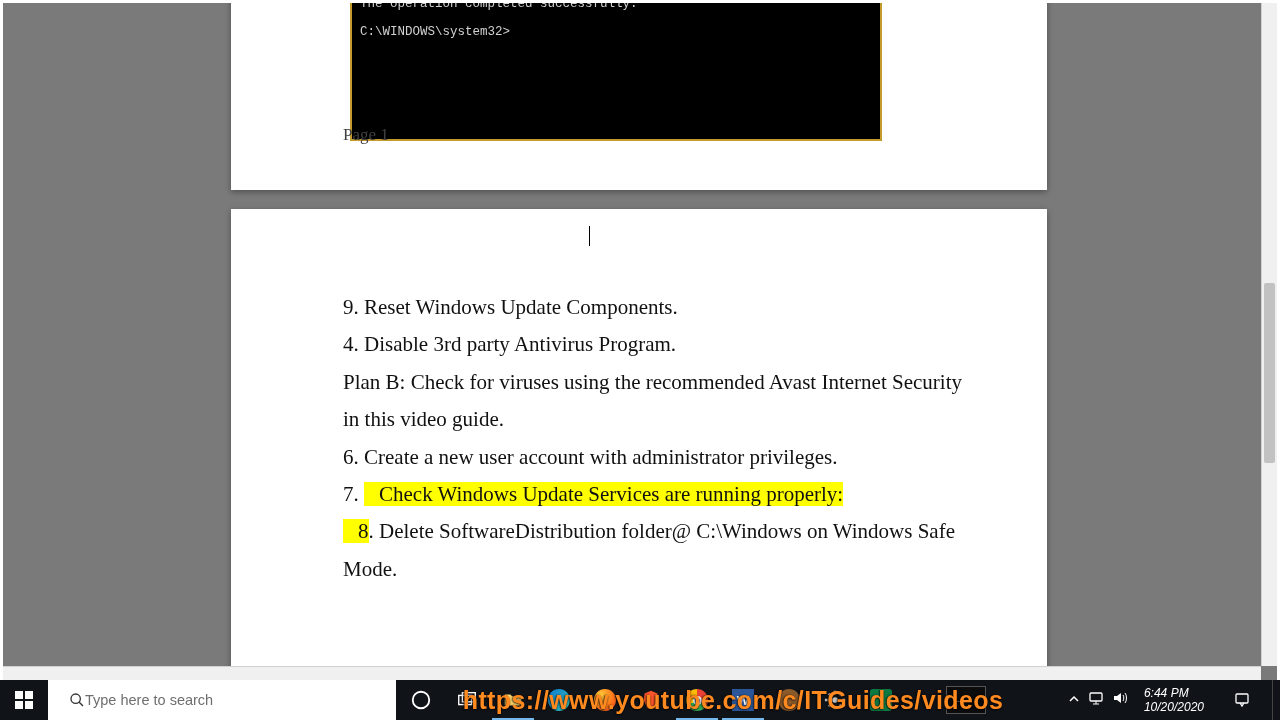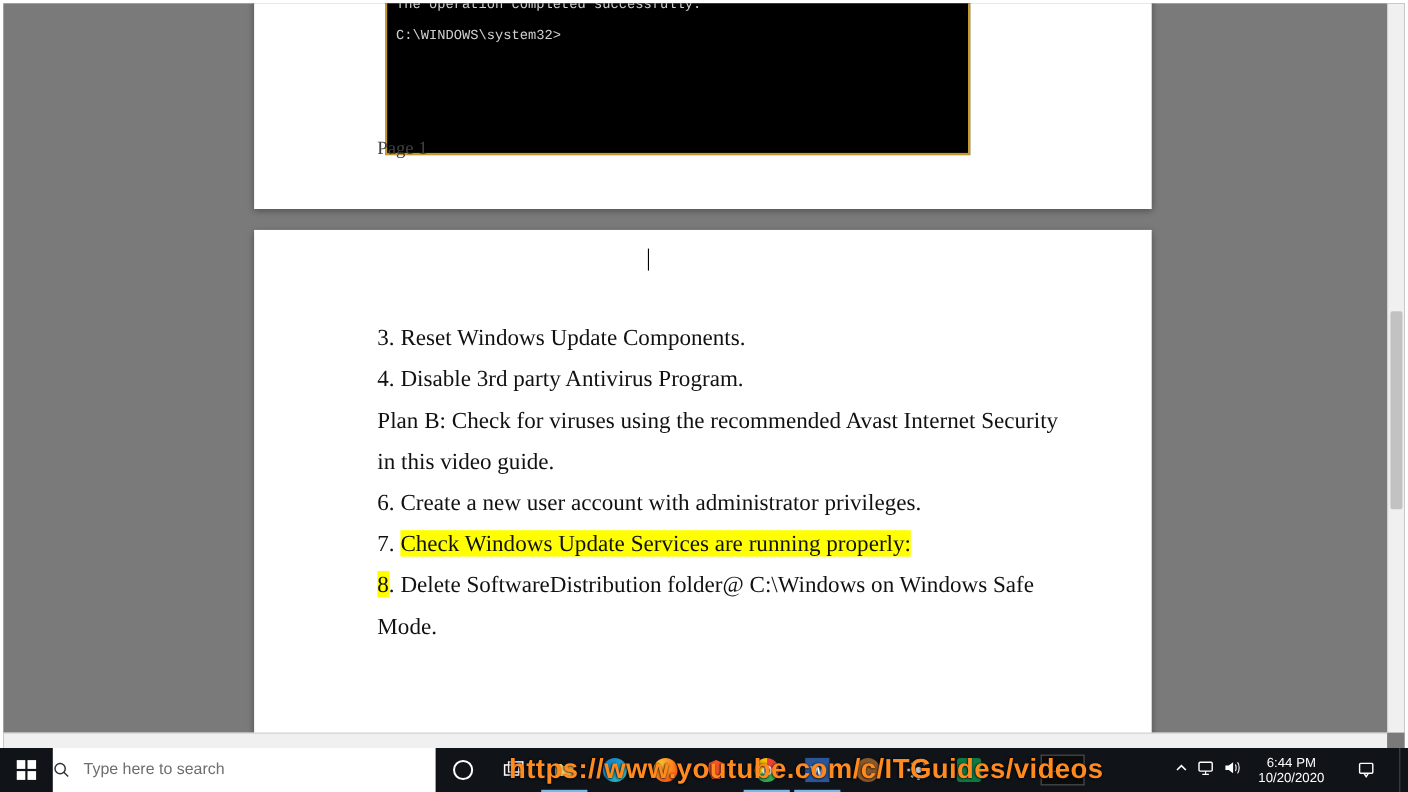--- a/index.html
+++ b/index.html
@@ -20,43 +20,43 @@
   .terminal { color: #d0d0d0; font-family: Consolas, "Courier New", monospace; font-size: 12.5px; padding: 6px 8px 0 8px; white-space: pre; line-height: 14px; }
 
   .page-number { position: absolute; left: 112px; top: 122px; color: #404040; font-family: Georgia, "Times New Roman", serif; font-size: 17px; }
   
   .page1 .page-number { top: 622px; }
 
   .cursor { position: absolute; left: 358px; top: 17px; width: 1px; height: 20px; background: #000; }
 
   .content { position: absolute; left: 112px; top: 80px; right: 70px; font-family: Georgia, "Times New Roman", serif; font-size: 21px; color: #111; line-height: 1.78; }
   .content p { margin-bottom: 0; }
-  .hl { background: #ffff00; }
+  .hl { background: #ffff00; padding-left: 15px; }
   .sel { background: #bcd7f0; }
 
   
   .taskbar { height: 40px; background: #101318; display: flex; align-items: stretch; color: #fff; position: relative; }
   .start { width: 48px; display: flex; align-items: center; justify-content: center; }
   .start svg { width: 18px; height: 18px; }
-  .search { width: 348px; background: #fff; display: flex; align-items: center; gap: 12px; padding: 0 0; }
+  .search { width: 348px; background: #fff; display: flex; align-items: center; padding: 0 21px; }
   .search svg { width: 16px; height: 16px; stroke: #333; fill: none; stroke-width: 2; }
   .search span { color: #6e6e6e; font-size: 14.5px; }
 
   .task-icons-zone { position: absolute; left: 398px; right: 200px; top: 0; bottom: 0; display: flex; align-items: center; }
   .url-overlay { position: absolute; left: 0; right: 12px; top: 50%; transform: translateY(-50%); text-align: center; font-family: Arial, sans-serif; font-weight: bold; font-size: 25px; letter-spacing: 0.4px; color: #ff8a1f; text-shadow: 0 1px 2px rgba(0,0,0,0.6), -1px 0 2px rgba(0,0,0,0.6); pointer-events: none; white-space: nowrap; }
   .tb-btn { width: 46px; height: 100%; display: flex; align-items: center; justify-content: center; position: relative; }
   .tb-btn.active::after { content:""; position:absolute; left:2px; right:2px; bottom:0; height:2px; background:#76b9ed; }
   .tb-btn svg { width: 22px; height: 22px; }
   .tb-term { position:absolute; left: 548px; top:6px; width:40px; height:28px; background:#0c0c0c; border:1px solid #555; }
   .tb-term::before { content:"›_"; color:#ccc; font-family: Consolas, monospace; font-size:11px; position:absolute; left:4px; top:2px; }
 
   .tray { position: absolute; right: 0; top: 0; bottom: 0; display: flex; align-items: center; gap: 8px; padding: 0 2px 0 10px; }
   .tray svg { width: 16px; height: 16px; fill: #fff; }
   .tray .chevron svg { width: 12px; height: 12px; }
-  .clock { text-align: center; font-size: 12px; line-height: 14px; padding: 0 8px; }
+  .clock { text-align: left; font-size: 12px; line-height: 14px; padding: 0 8px; font-style: italic; }
   .notif { width: 44px; height: 100%; display:flex; align-items:center; justify-content:center; }
   .showdesk { width: 6px; height: 100%; border-left: 1px solid #444; }
 
   .circle { width:22px; height:22px; border-radius:50%; display:flex; align-items:center; justify-content:center; font-size:13px; font-weight:bold; }
 </style>
 </head>
 <body>
 
 <div class="window-frame">
   <div class="doc-viewport">
@@ -68,21 +68,21 @@
 <span>The operation completed successfully.</span>
 
 <span>C:\WINDOWS\system32&gt;</span></div>
       </div>
       <div class="page-number">Page 1</div>
     </div>
 
     <div class="page page2">
       <div class="cursor"></div>
       <div class="content">
-        <p>3. Reset Windows Update Components.</p>
+        <p>9. Reset Windows Update Components.</p>
         <p>4. Disable 3rd party Antivirus Program.</p>
         <p>Plan B: Check for viruses using the recommended Avast Internet Security in this video guide.</p>
         <p>6. Create a new user account with administrator privileges.</p>
         <p><span>7. </span><span class="hl">Check Windows Update Services are running properly:</span></p>
         <p><span class="hl">8</span><span>. Delete SoftwareDistribution folder@ C:\Windows on Windows Safe Mode.</span></p>
       </div>
     </div>
 
     <div class="scroll-v">
       <div class="thumb"></div>

